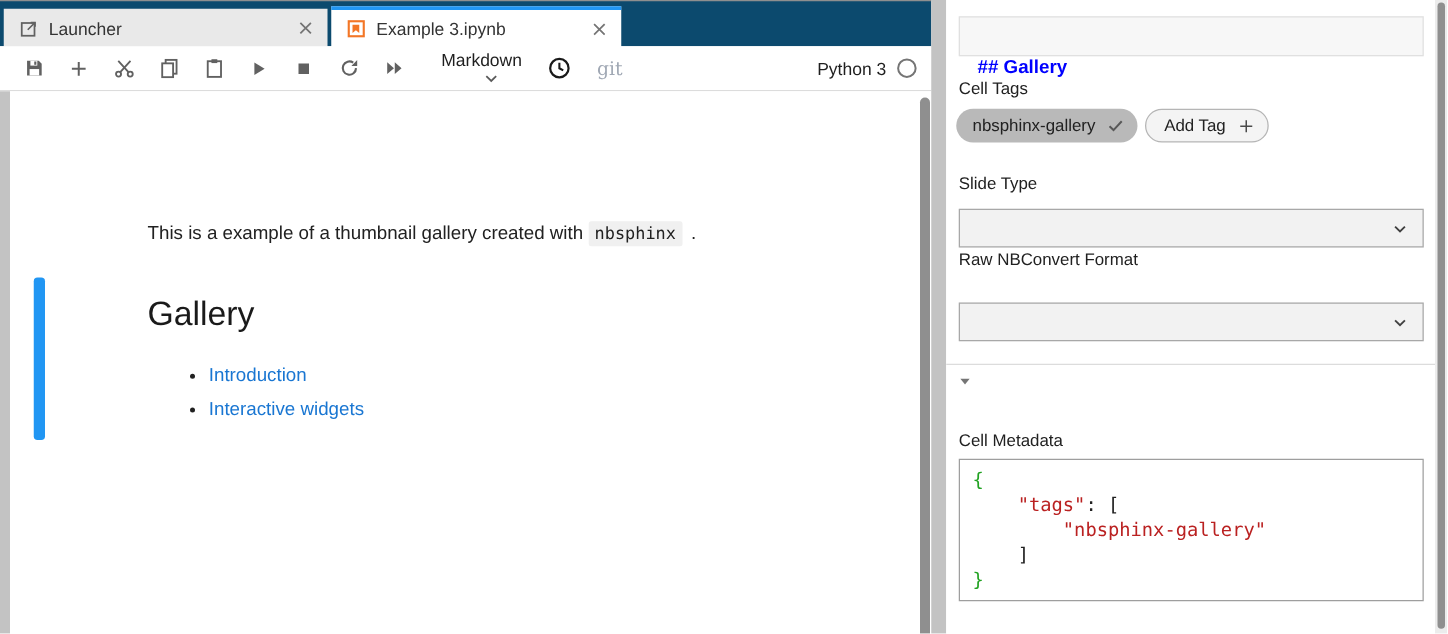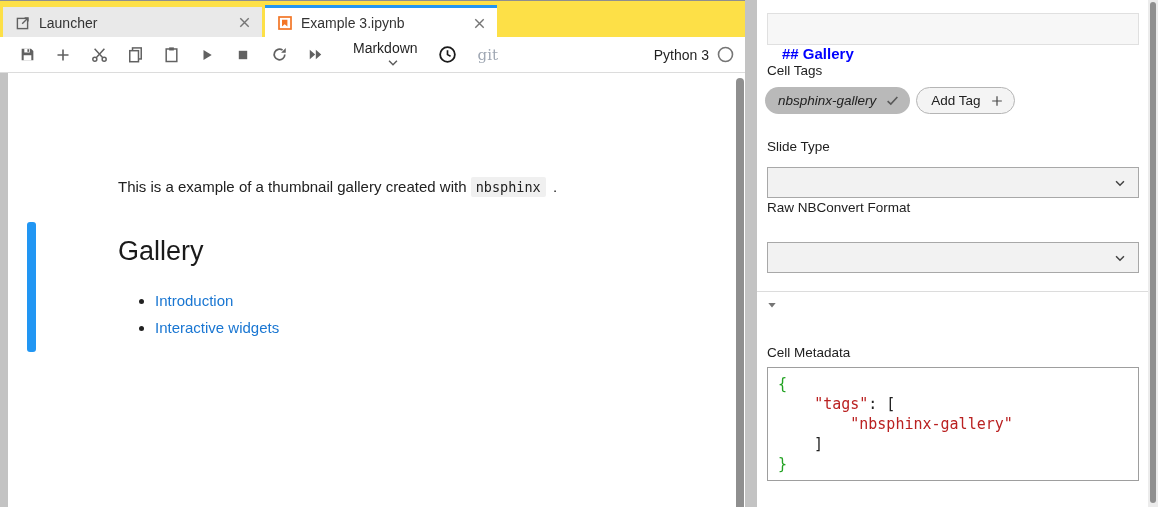--- a/index.html
+++ b/index.html
@@ -4,21 +4,21 @@
 <style>
   * { margin:0; padding:0; box-sizing:border-box; }
   html,body { background:#ffffff; }
   .app {
     position:relative; width:1158px; height:507px; overflow:hidden;
     font-family:"Liberation Sans", sans-serif; color:#212121; background:#ffffff;
   }
   
   .left-panel { position:absolute; left:0; top:0; width:745px; height:507px; }
   .tabbar { position:absolute; left:0; top:0; width:745px; height:37px;
-            background:#fde047; border-top:1px solid #8f8f8f; }
+            background:#0c4a6e; border-top:1px solid #8f8f8f; }
   .tab { position:absolute; display:flex; align-items:center; font-size:14px; color:#333;
          cursor:default; }
   .tab-launcher { left:3px; top:6px; width:259px; height:31px; background:#e9e9e9; }
   .tab-active { left:265px; top:4px; width:232px; height:33px; background:#ffffff;
                 border-top:3px solid #2196f3; }
   .tab .ticon { margin-left:12px; display:flex; }
   .tab .tlabel { margin-left:8px; flex:1; white-space:nowrap; overflow:hidden; }
   .tab .tclose { margin-right:10px; display:flex; cursor:pointer; }
   .toolbar { position:absolute; left:0; top:37px; width:745px; height:36px; background:#fff;
              border-bottom:1px solid #dcdcdc; display:flex; align-items:center; padding-left:15px; }
@@ -40,40 +40,40 @@
               background:#2196f3; border-radius:3px; cursor:pointer; }
   .nb-h1 { position:absolute; left:118px; top:27px; font-size:33px; font-weight:400;
            color:#1a1a1a; letter-spacing:0.2px; }
   .nb-p { position:absolute; left:118px; top:103px; font-size:15px; color:#212121;
           line-height:22px; }
   .nb-code { font-family:"DejaVu Sans Mono", monospace; font-size:13.5px; background:#f0f0f0;
              padding:2px 5px; border-radius:2px; }
   .nb-period { margin-left:3px; }
   .nb-h2 { position:absolute; left:118px; top:163px; font-size:27px; font-weight:400;
            color:#1a1a1a; }
-  .nb-list { position:absolute; left:155px; top:214px; list-style:disc; }
+  .nb-list { position:absolute; left:167px; top:214px; list-style:disc; }
   .nb-list li { font-size:15px; line-height:27px; color:#212121; }
   .nb-list li a { color:#1976d2; text-decoration:none; cursor:pointer; }
   .nb-scrollbar { position:absolute; left:736px; top:78px; width:8px; height:429px;
                   background:#8f8f8f; border-radius:4px 4px 0 0; cursor:pointer; }
   
   .splitter { position:absolute; left:745px; top:0; width:12px; height:507px; background:#c3c3c3; }
   
   .right-panel { position:absolute; left:757px; top:0; width:391px; height:507px; background:#fff; }
   .code-box { position:absolute; left:10px; top:13px; width:372px; height:32px;
               background:#f7f7f7; border:1px solid #e0e0e0; display:flex; align-items:center;
               padding-left:14px; }
   .code-box .src { font-family:Liberation Sans, sans-serif; font-size:15px; font-weight:bold;
                    color:#0000ff; white-space:pre;margin-top:48px; }
   .rp-label { position:absolute; left:10px; font-size:13.5px; color:#212121; }
   .lbl-tags { top:63px; } .lbl-slide { top:139px; } .lbl-raw { top:200px; } .lbl-meta { top:345px; }
   .pills { position:absolute; left:8px; top:87px; display:flex; gap:6px; }
   .pill { height:27px; border-radius:14px; display:flex; align-items:center; font-size:13.5px;
           color:#212121; cursor:pointer; }
-  .pill-tag { background:#b9b9b9; padding:0 10px 0 13px;font-style:italic; }
+  .pill-tag { background:#b9b9b9; padding:0 10px 0 13px; }
   .pill-tag .chk { margin-left:9px; display:flex; }
   .pill-add { background:#f4f4f4; border:1px solid #b5b5b5; padding:0 10px 0 14px; }
   .pill-add .pls { margin-left:9px; display:flex; }
   .rp-select { position:absolute; left:10px; width:372px; height:31px; background:#f2f2f2;
                border:1px solid #a8a8a8; cursor:pointer; }
   .sel-slide { top:167px; } .sel-raw { top:242px; }
   .rp-select .chev { position:absolute; right:11px; top:8px; }
   .rp-divider { position:absolute; left:0; top:291px; width:391px; border-top:1px solid #dcdcdc; }
   .advanced { position:absolute; left:10px; top:300px; width:372px; display:flex;
               align-items:center; justify-content:space-between; cursor:pointer; }

